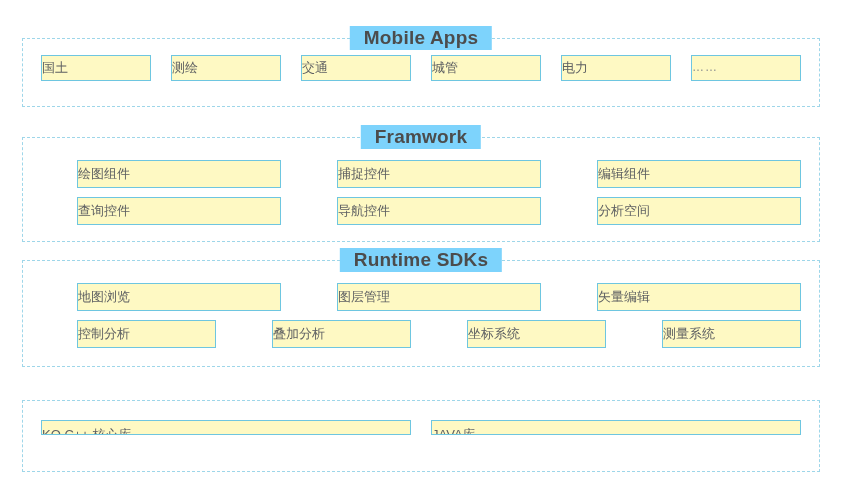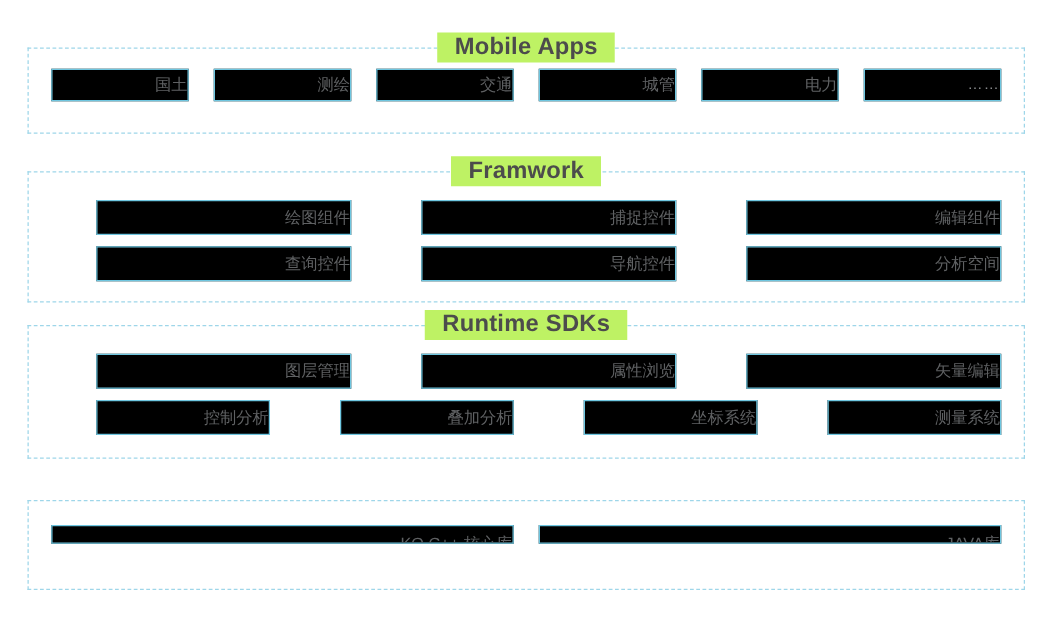--- a/index.html
+++ b/index.html
@@ -32,21 +32,21 @@
     box-sizing: border-box;
     border: 1.5px dashed #9ed6e9;
     background: #ffffff;
   }
 
   .layer-title {
     position: absolute;
     top: -13px;
     left: 50%;
     transform: translateX(-50%);
-    background: #bef264;
+    background: #7dd3fc;
     padding: 0 14px;
     white-space: nowrap;
     font-size: 19px;
     font-weight: bold;
     color: #4c4c4c;
     letter-spacing: 0.2px;
     line-height: 24px;
   }
 
   
@@ -56,24 +56,24 @@
     right: 18px;
     display: flex;
     justify-content: space-between;
     gap: 20px;
   }
 
   .cell {
     flex: 1 1 0;
     box-sizing: border-box;
     border: 1.5px solid #6ec6e0;
-    background: #000000;
+    background: #fef9c3;
     height: 26px;
     line-height: 23px;
-    text-align: right;
+    text-align: left;
     font-size: 13px;
     color: #5f6163;
     white-space: nowrap;
     overflow: hidden;
   }
 
   .cell.tall {
     height: 28px;
     line-height: 25px;
     margin-left: 36px;
@@ -128,22 +128,22 @@
     <div class="row row-2">
       <div class="cell tall">查询控件</div>
       <div class="cell tall">导航控件</div>
       <div class="cell tall">分析空间</div>
     </div>
   </div>
 
   <div class="layer" id="layer-runtime">
     <div class="layer-title">Runtime SDKs</div>
     <div class="row row-1">
+      <div class="cell tall">地图浏览</div>
       <div class="cell tall">图层管理</div>
-      <div class="cell tall">属性浏览</div>
       <div class="cell tall">矢量编辑</div>
     </div>
     <div class="row row-2">
       <div class="cell tall">控制分析</div>
       <div class="cell tall">叠加分析</div>
       <div class="cell tall">坐标系统</div>
       <div class="cell tall">测量系统</div>
     </div>
   </div>
 

